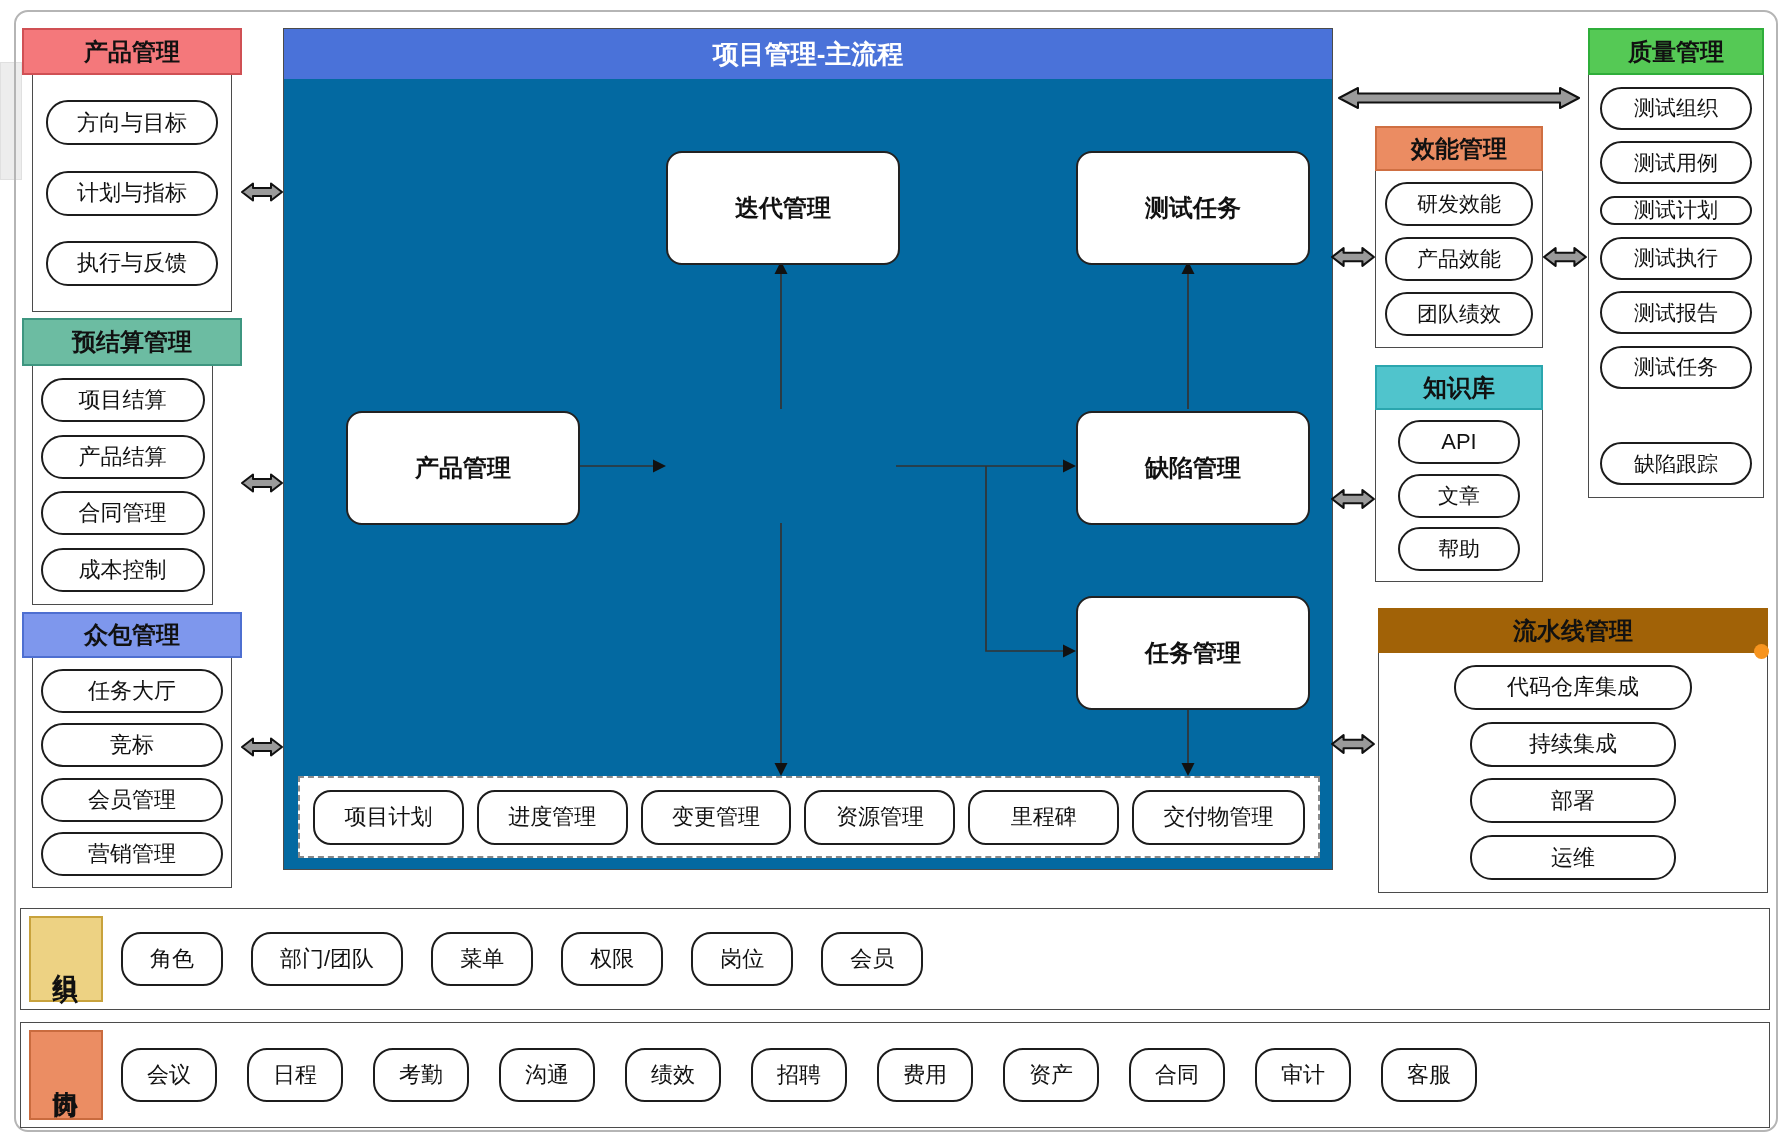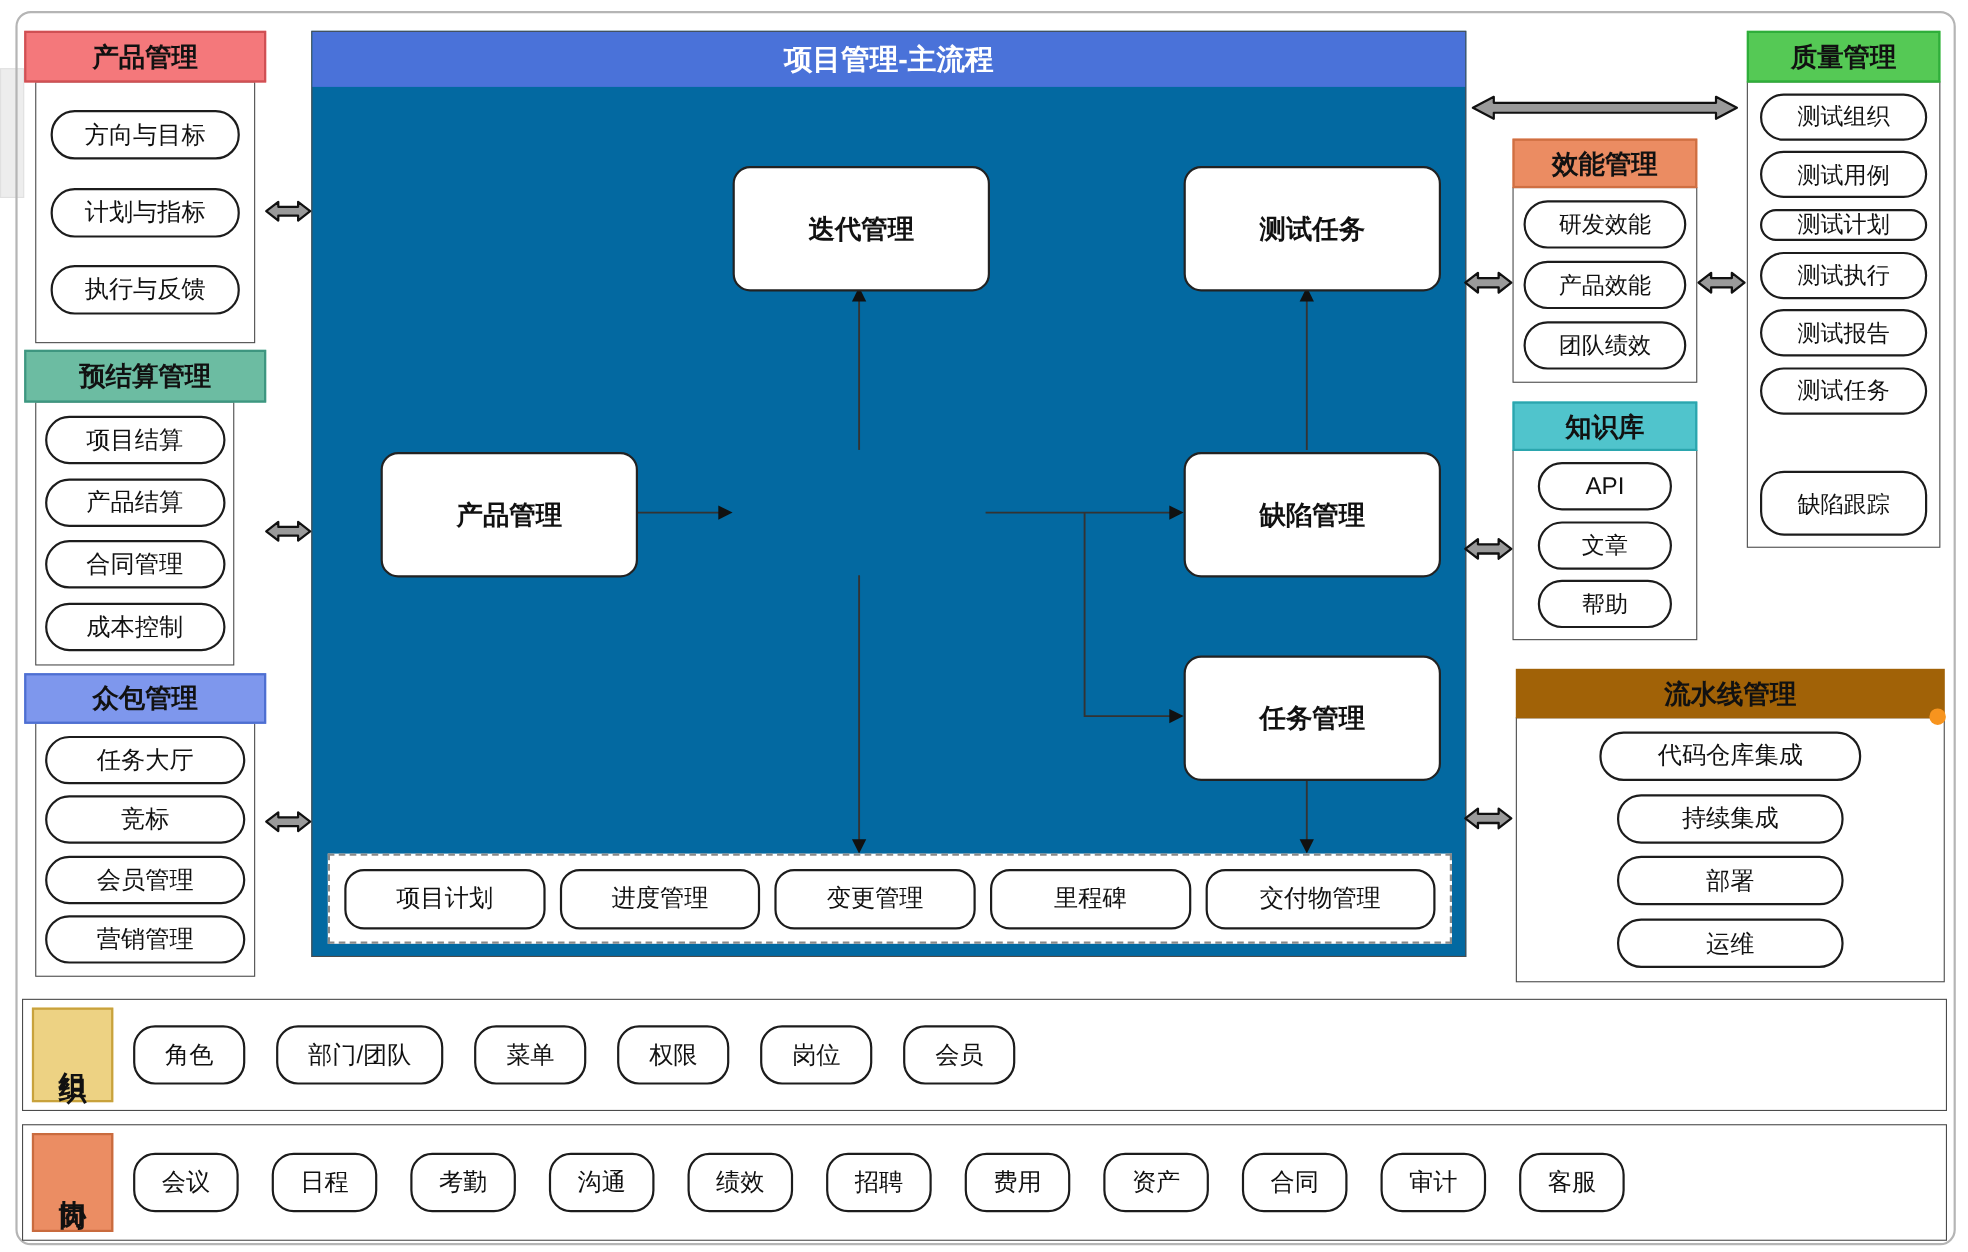--- a/index.html
+++ b/index.html
@@ -124,20 +124,21 @@
     <div class="node" style="left:382px;top:122px;">迭代管理</div>
     <div class="node" style="left:792px;top:122px;">测试任务</div>
     <div class="node" style="left:62px;top:382px;">产品管理</div>
     <div class="node" style="left:792px;top:382px;">缺陷管理</div>
     <div class="node" style="left:792px;top:567px;">任务管理</div>
 
     <div class="dashed-box">
       <div class="pill">项目计划</div>
       <div class="pill">进度管理</div>
       <div class="pill">变更管理</div>
+      <div class="pill">资源管理</div>
       <div class="pill">里程碑</div>
       <div class="pill" style="flex:1.15;">交付物管理</div>
     </div>
   </div>
 
   <span class="dbl" style="left:1336px;top:83px;">
     <svg width="246" height="30" viewBox="0 0 246 28">
         <path d="M3 14 L22 4 L22 9.5 L224 9.5 L224 4 L243 14 L224 24 L224 18.5 L22 18.5 L22 24 Z" fill="#9A9A9A" stroke="#111" stroke-width="2" stroke-linejoin="round"></path>
       </svg>
   </span>
@@ -177,21 +178,21 @@
   </div>
 
   <div class="sec-hdr hdr-qgreen" style="left:1588px;top:28px;width:176px;height:47px;">质量管理</div>
   <div class="sec-body" style="left:1588px;top:74px;width:176px;height:424px;">
     <div class="pill" style="width:152px;height:43px;font-size:21px;">测试组织</div>
     <div class="pill" style="width:152px;height:43px;font-size:21px;">测试用例</div>
     <div class="pill" style="width:152px;height:29px;font-size:21px;">测试计划</div>
     <div class="pill" style="width:152px;height:43px;font-size:21px;">测试执行</div>
     <div class="pill" style="width:152px;height:43px;font-size:21px;">测试报告</div>
     <div class="pill" style="width:152px;height:43px;font-size:21px;">测试任务</div>
-    <div class="pill" style="width:152px;height:59px;font-size:21px;margin-top:42px;">缺陷跟踪</div>
+    <div class="pill" style="width:152px;height:43px;font-size:21px;margin-top:42px;">缺陷跟踪</div>
   </div>
 
   <div class="sec-hdr hdr-pipe" style="left:1378px;top:608px;width:390px;height:45px;">流水线管理</div>
   <div class="dot"></div>
   <div class="sec-body" style="left:1378px;top:652px;width:390px;height:241px;">
     <div class="pill" style="width:238px;height:45px;">代码仓库集成</div>
     <div class="pill" style="width:206px;height:45px;">持续集成</div>
     <div class="pill" style="width:206px;height:45px;">部署</div>
     <div class="pill" style="width:206px;height:45px;">运维</div>
   </div>

